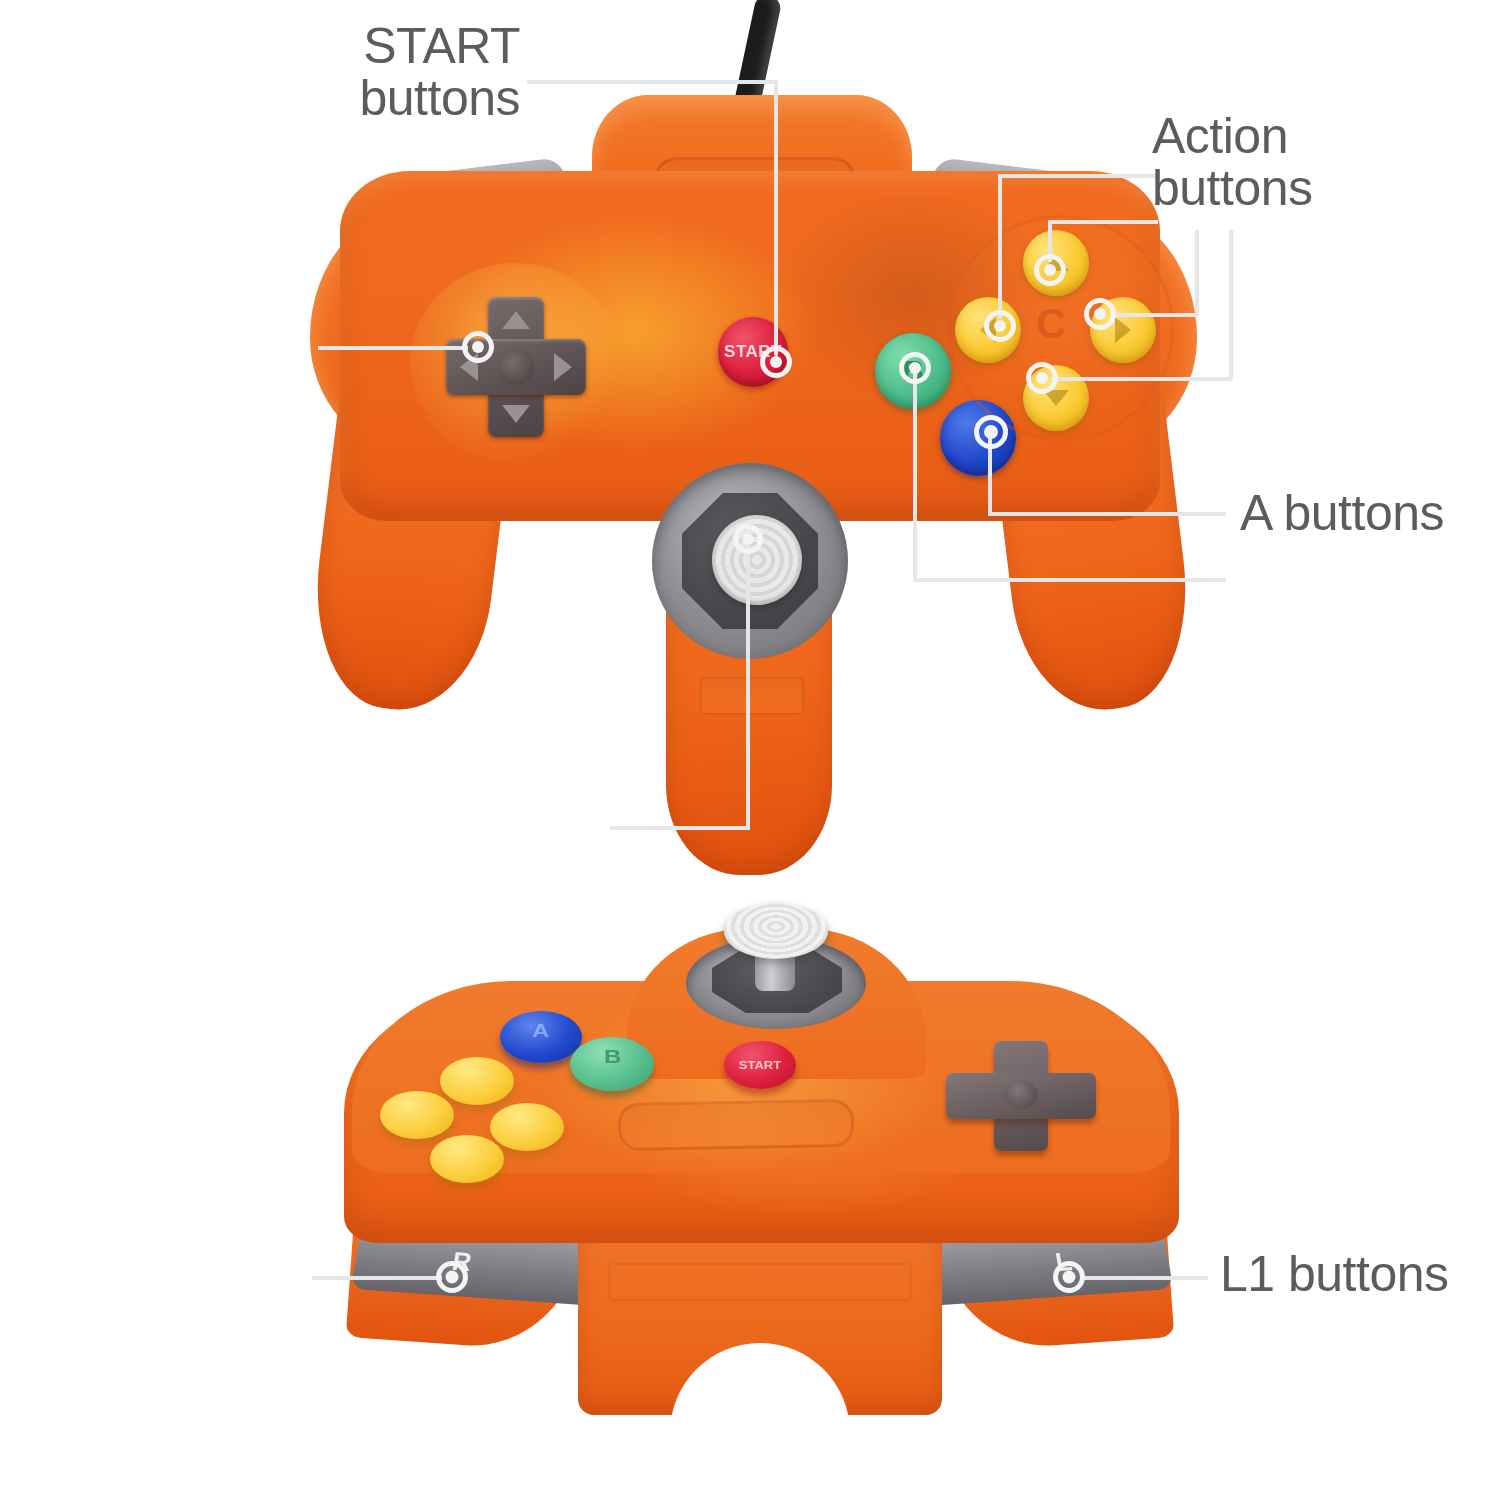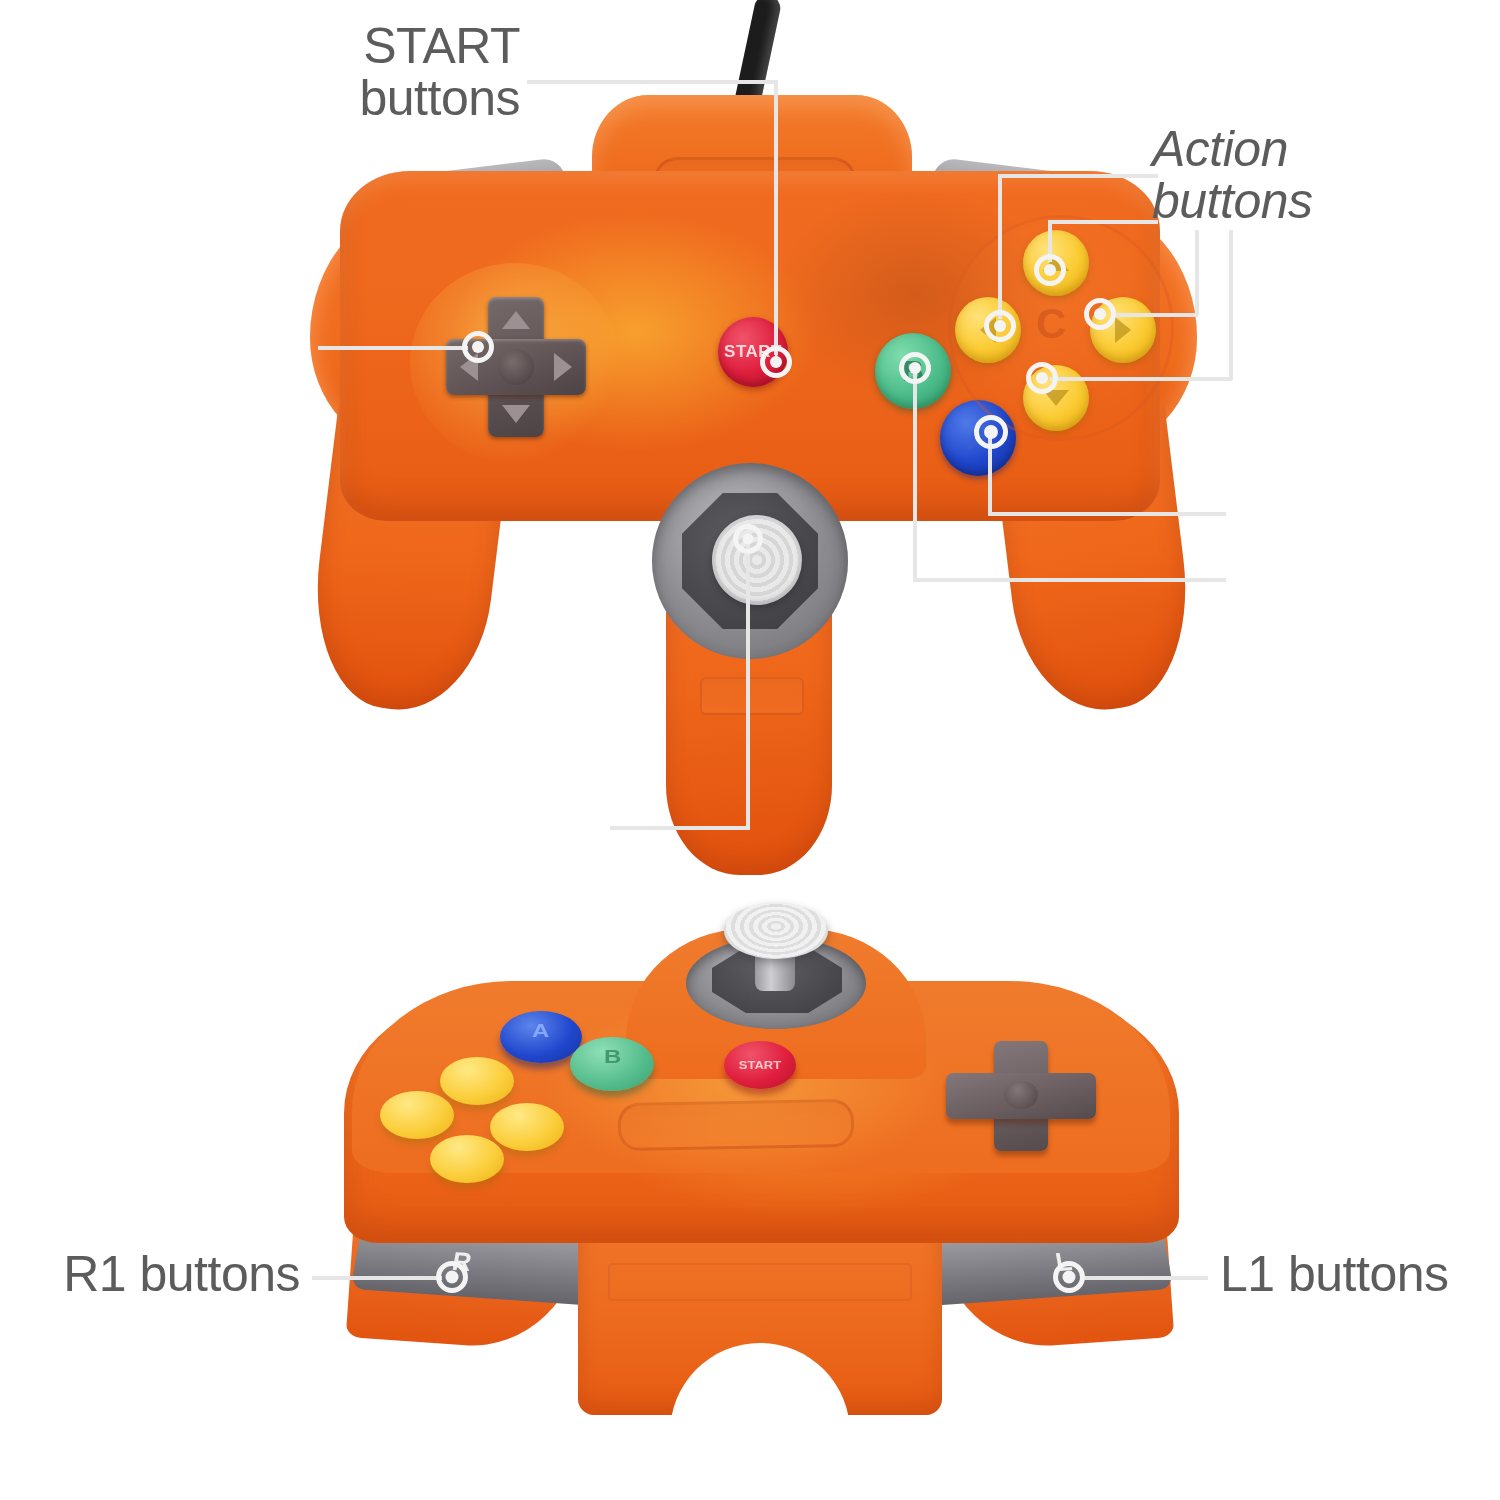--- a/index.html
+++ b/index.html
@@ -531,24 +531,24 @@
   </div>
 
   <div class="lead h" style="left:1080px;top:1276px;width:128px;"></div>
   <div class="ring" style="left:1053px;top:1261px;width:32px;height:32px;">
     <div class="dot" style="width:13px;height:13px;"></div>
   </div>
 
   <div class="label r" style="left:180px;top:20px;width:340px;">START
 buttons</div>
 
-  <div class="label" style="left:1152px;top:123px;width:330px;font-style:italic;">Action
+  <div class="label" style="left:1152px;top:110px;width:330px;">Action
 buttons</div>
 
 
-
-
-
-  <div class="label r" style="left:10px;top:1248px;width:290px;">R1 buttons</div>
+  <div class="label" style="left:1240px;top:487px;width:260px;">A buttons</div>
+
+
+
 
   <div class="label" style="left:1220px;top:1248px;width:290px;">L1 buttons</div>
 
 </div>
 
 </body></html>

